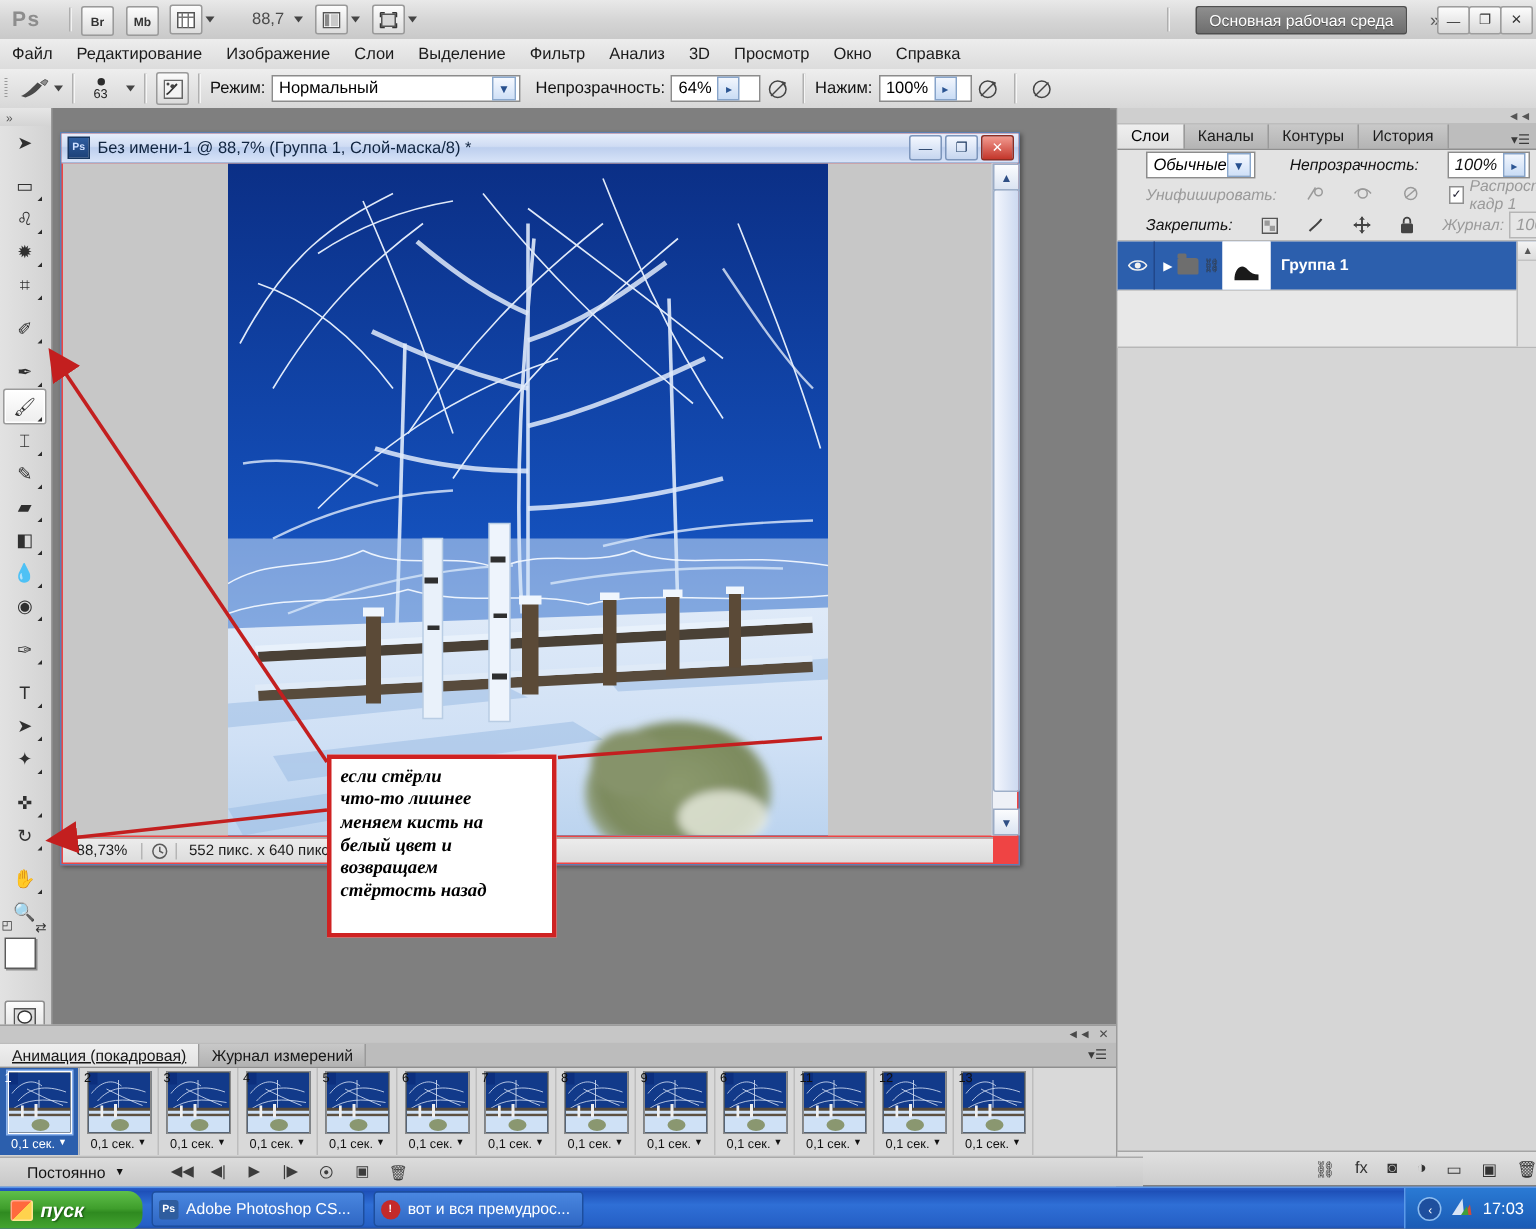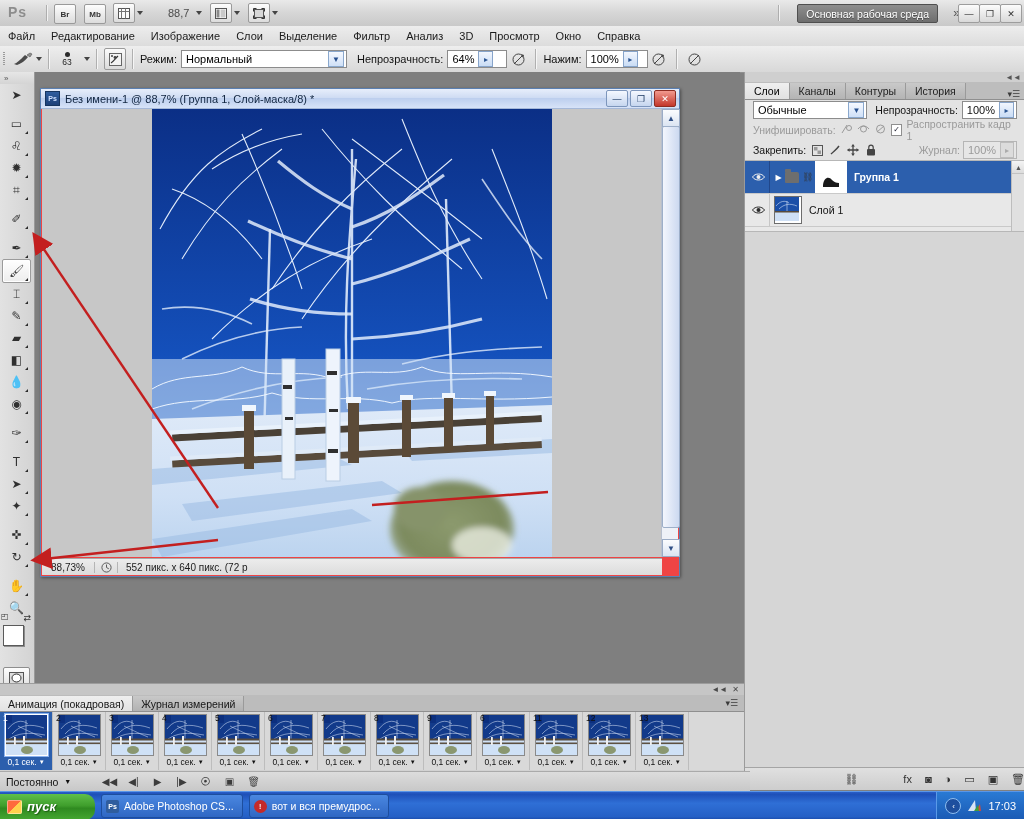--- a/index.html
+++ b/index.html
@@ -140,21 +140,21 @@
     background:#d6d6d6;border-left:1px solid #9b9b9b;}
   .panel-collapse{height:10px;display:flex;align-items:center;justify-content:flex-end;
     padding-right:4px;gap:4px;color:#555;font-size:8px;background:#cfcfcf;}
   .tabrow{height:17px;display:flex;align-items:flex-end;background:#bdbdbd;
     border-bottom:1px solid #8f8f8f;}
   .ptab{height:16px;padding:0 9px;display:flex;align-items:center;font-size:10.5px;color:#1c1c1c;
     background:linear-gradient(180deg,#c9c9c9,#b4b4b4);border-right:1px solid #9a9a9a;}
   .ptab.active{background:linear-gradient(180deg,#efefef,#e1e1e1);color:#000;}
   .pmenu{margin-left:auto;padding-right:5px;display:flex;align-items:center;color:#3a3a3a;font-size:9px;}
   .panelbody{background:#e3e3e3;}
-  .prow{display:flex;align-items:center;height:20px;padding:0 8px;gap:4px;font-size:10.5px;color:#111;}
+  .prow{display:flex;align-items:center;height:20px;padding:0 19px;gap:19px;font-size:10.5px;color:#111;font-style:italic;}
   .prow.dim{color:#9a9a9a;}
   .layers-list{background:#e8e8e8;border-top:1px solid #b7b7b7;border-bottom:1px solid #b7b7b7;position:relative;}
   .lrow{height:32px;display:flex;align-items:center;border-bottom:1px solid #c9c9c9;padding-left:2px;}
   .lrow.sel{background:#2c5fad;color:#fff;}
   .eye{width:22px;display:flex;align-items:center;justify-content:center;color:#2a2a2a;font-size:11px;
     border-right:1px solid #c6c6c6;height:32px;}
   .lrow.sel .eye{border-right:1px solid #21478a;color:#f0f0f0;}
   .lthumb{width:26px;height:26px;border:1px solid #6d6d6d;background:#fff;margin-left:4px;overflow:hidden;position:relative;}
   .lname{margin-left:7px;font-size:10.5px;font-weight:bold;}
   .lname.norm{font-weight:normal;color:#111;}
@@ -173,34 +173,34 @@
   .lockico{width:14px;display:flex;align-items:center;justify-content:center;color:#333;font-size:10px;}
 
   
   .animpanel{position:absolute;left:0;top:683px;width:744px;height:107px;
     background:#d2d2d2;border-top:1px solid #9c9c9c;}
   .anim-top{height:11px;background:#c6c6c6;display:flex;align-items:center;justify-content:flex-end;
     padding-right:5px;gap:5px;color:#4a4a4a;font-size:8px;}
   .anim-tabs{height:16px;display:flex;align-items:flex-end;background:#bcbcbc;border-bottom:1px solid #8f8f8f;}
   .atab{height:15px;padding:0 8px;display:flex;align-items:center;font-size:10.5px;color:#161616;
     background:linear-gradient(180deg,#c8c8c8,#b2b2b2);border-right:1px solid #9a9a9a;}
-  .atab.active{background:linear-gradient(180deg,#efefef,#e2e2e2);}
+  .atab.active{background:linear-gradient(180deg,#efefef,#e2e2e2);text-decoration:underline;}
   .frames{position:absolute;left:0;top:28px;width:744px;height:58px;background:#d9d9d9;display:flex;}
   .frame{width:53px;height:58px;border-right:1px solid #bdbdbd;position:relative;
     display:flex;flex-direction:column;align-items:center;padding-top:2px;box-sizing:border-box;}
   .frame.sel{background:#2c5fad;}
   .frame .fnum{position:absolute;left:3px;top:1px;font-size:8.5px;color:#111;z-index:3;}
   .frame.sel .fnum{color:#fff;}
   .fthumb{width:41px;height:40px;border:1px solid #8a8a8a;overflow:hidden;position:relative;background:#123;}
   .frame.sel .fthumb{border-color:#fff;outline:1px solid #8bb3ef;}
   .fdelay{font-size:8.5px;color:#111;margin-top:1px;display:flex;align-items:center;gap:2px;}
   .frame.sel .fdelay{color:#fff;}
   .anim-ctrl{position:absolute;left:0;bottom:0;width:744px;height:19px;
     background:linear-gradient(180deg,#dcdcdc,#c8c8c8);border-top:1px solid #aaa;
-    display:flex;align-items:center;gap:7px;padding-left:6px;font-size:10.5px;color:#111;}
+    display:flex;align-items:center;gap:7px;padding-left:18px;font-size:10.5px;color:#111;}
   .ac-ico{width:17px;height:15px;display:flex;align-items:center;justify-content:center;color:#3c3c3c;font-size:10px;}
   .anim-menu{position:absolute;right:6px;top:14px;color:#3a3a3a;font-size:9px;}
 
   
   .taskbar{position:absolute;left:0;top:791px;width:1024px;height:28px;
     background:linear-gradient(180deg,#2a5fc9 0%,#1e50b8 8%,#2f6fd6 40%,#2560c6 88%,#1a4aa8 100%);
     border-top:1px solid #5a96e8;display:flex;align-items:center;}
   .startbtn{height:26px;width:88px;margin:1px 0 0 0;
     background:linear-gradient(180deg,#5fbf4a 0%,#3f9e2c 45%,#2f8a20 55%,#46a732 100%);
     border-radius:0 10px 10px 0;display:flex;align-items:center;gap:5px;padding-left:7px;
@@ -615,20 +615,30 @@
     <defs>
       <marker id="ah" markerWidth="9" markerHeight="9" refX="7" refY="4.5" orient="auto">
         <path d="M0,0 L9,4.5 L0,9 z" fill="#c31f1f"></path>
       </marker>
     </defs>
     <line x1="218" y1="508" x2="35" y2="236" stroke="#c31f1f" stroke-width="2.4" marker-end="url(#ah)"></line>
     <line x1="218" y1="540" x2="35" y2="560" stroke="#c31f1f" stroke-width="2.4" marker-end="url(#ah)"></line>
     <line x1="372" y1="505" x2="548" y2="492" stroke="#c31f1f" stroke-width="2.4"></line>
   </svg>
 
+  <div class="callout nosel">
+    <div id="callout-lines">
+        <div>если стёрли</div>
+        <div>что-то лишнее</div>
+        <div>меняем кисть на</div>
+        <div>белый цвет и</div>
+        <div>возвращаем</div>
+        <div>стёртость назад</div>
+      </div>
+  </div>
 
   <div class="rightpanel nosel">
     <div class="panel-collapse">
       <span>◄◄</span>
     </div>
 
     <div class="tabrow" id="layer-tabs">
         <div class="ptab active">Слои</div>
         <div class="ptab">Каналы</div>
         <div class="ptab">Контуры</div>
@@ -723,49 +733,28 @@
         <span class="lfolder"></span>
         <span class="lmaskicon">⛓</span>
         <span class="lthumb" style="width:28px;height:28px;border:2px solid #fff">
           <svg width="24" height="24" viewBox="0 0 24 24">
               <rect width="24" height="24" fill="#fff"></rect>
               <path d="M6 22 C7 14 12 13 15 17 C17 19 19 20 22 20 L22 24 L6 24 Z" fill="#1a1a1a"></path>
             </svg>
         </span>
         <span class="lname">Группа 1</span>
       </div>
-      <div class="lrow">
-        <div class="eye">
-          <svg width="13" height="10" viewBox="0 0 13 10">
-              <path d="M0.5 5 C3 1 10 1 12.5 5 C10 9 3 9 0.5 5Z" fill="none" stroke="currentColor"></path>
-              <circle cx="6.5" cy="5" r="2" fill="currentColor"></circle>
-            </svg>
-        </div>
-        <span class="lthumb">
-          <svg width="24" height="24" viewBox="0 0 24 24" preserveAspectRatio="none">
-            <rect width="24" height="24" fill="#1b4fa8"></rect>
-            <g stroke="#eaf2ff" stroke-width="0.6" fill="none" opacity=".9">
-              <path d="M1 9 C5 4 10 3 14 6"></path>
-                <path d="M4 12 C9 7 15 6 22 9"></path>
-                <path d="M12 16 L12 4"></path>
-            </g>
-            <rect y="15" width="24" height="9" fill="#cfe0f5"></rect>
-            <rect y="14" width="24" height="1.5" fill="#5a4c3b"></rect>
-          </svg>
-        </span>
-        <span class="lname norm">Слой 1</span>
-      </div>
       <div class="panel-scroll">
         <div class="up">▲</div>
       </div>
     </div>
 
     <div class="panel-bottom" id="layer-bottom-buttons">
         <span style="font-size: 11px; color: rgb(51, 51, 51);">⛓</span>
-        <span style="font-size: 11px; color: rgb(51, 51, 51); margin-left: 32px;">fx</span>
+        <span style="font-size: 11px; color: rgb(51, 51, 51);">fx</span>
         <span style="font-size: 11px; color: rgb(51, 51, 51);">◙</span>
         <span style="font-size: 11px; color: rgb(51, 51, 51);">◑</span>
         <span style="font-size: 11px; color: rgb(51, 51, 51);">▭</span>
         <span style="font-size: 11px; color: rgb(51, 51, 51);">▣</span>
         <span style="font-size: 11px; color: rgb(51, 51, 51);">🗑</span>
       </div>
   </div>
 
   <div class="animpanel nosel">
     <div class="anim-top">

